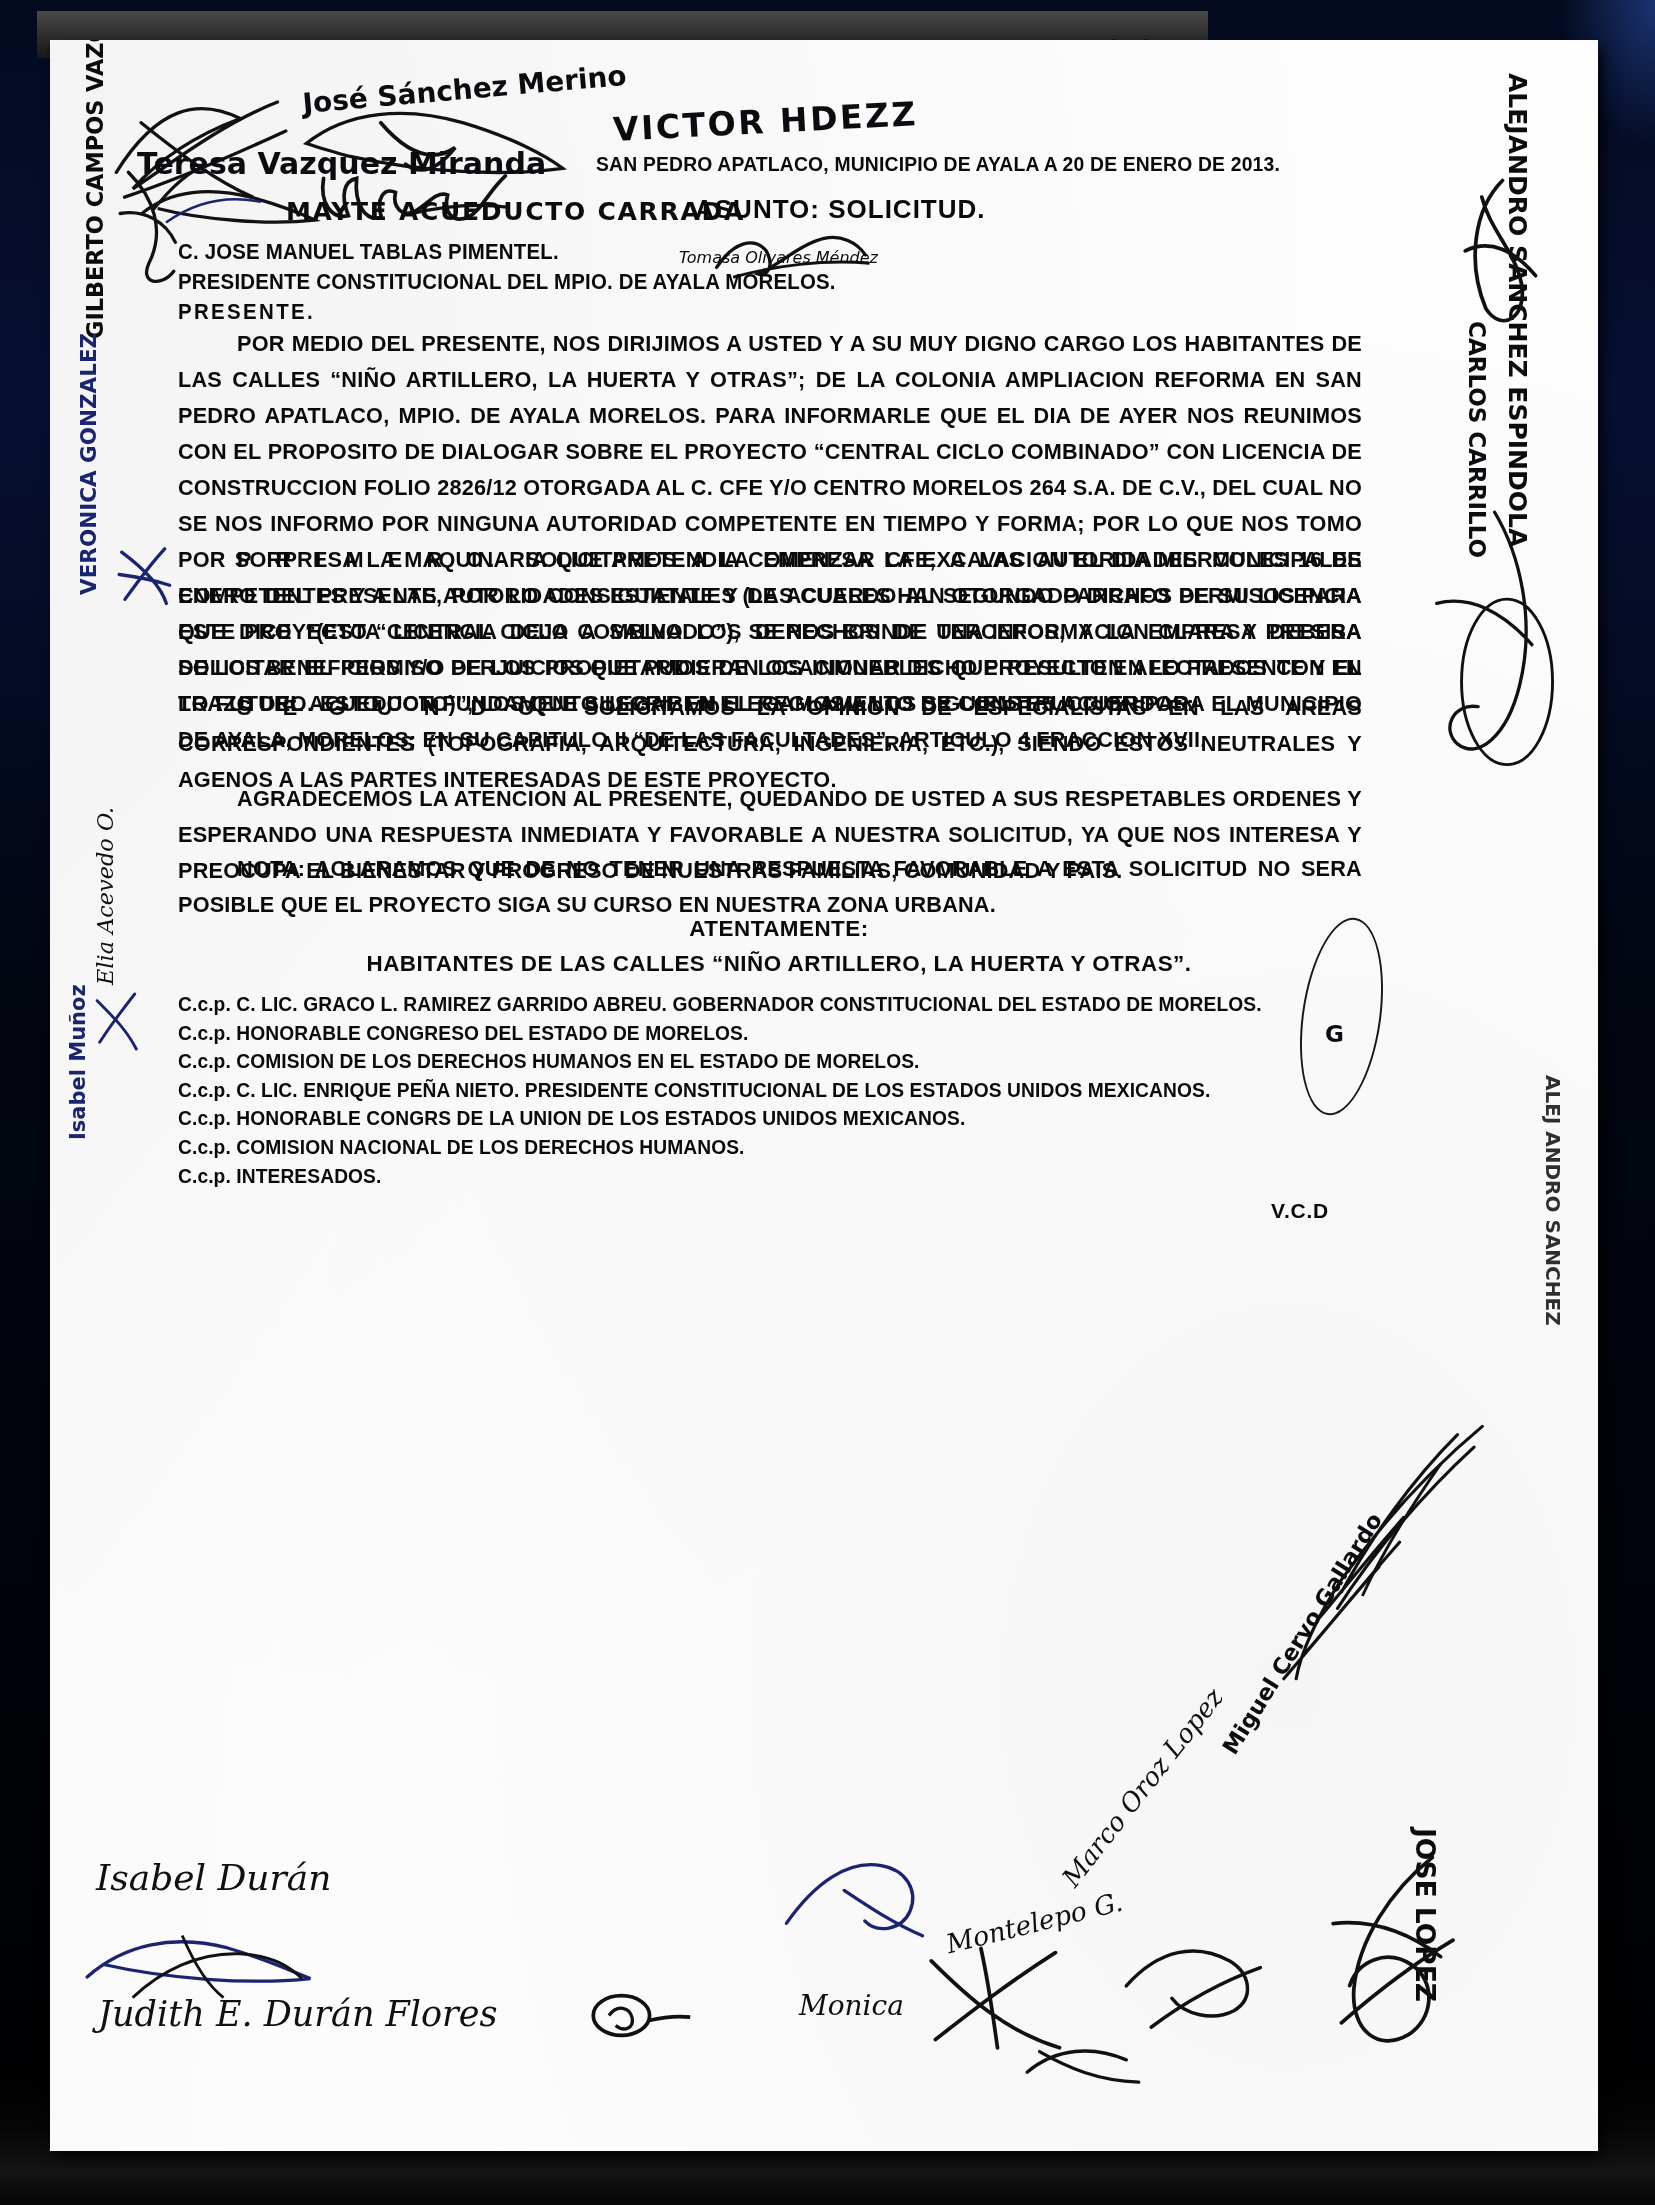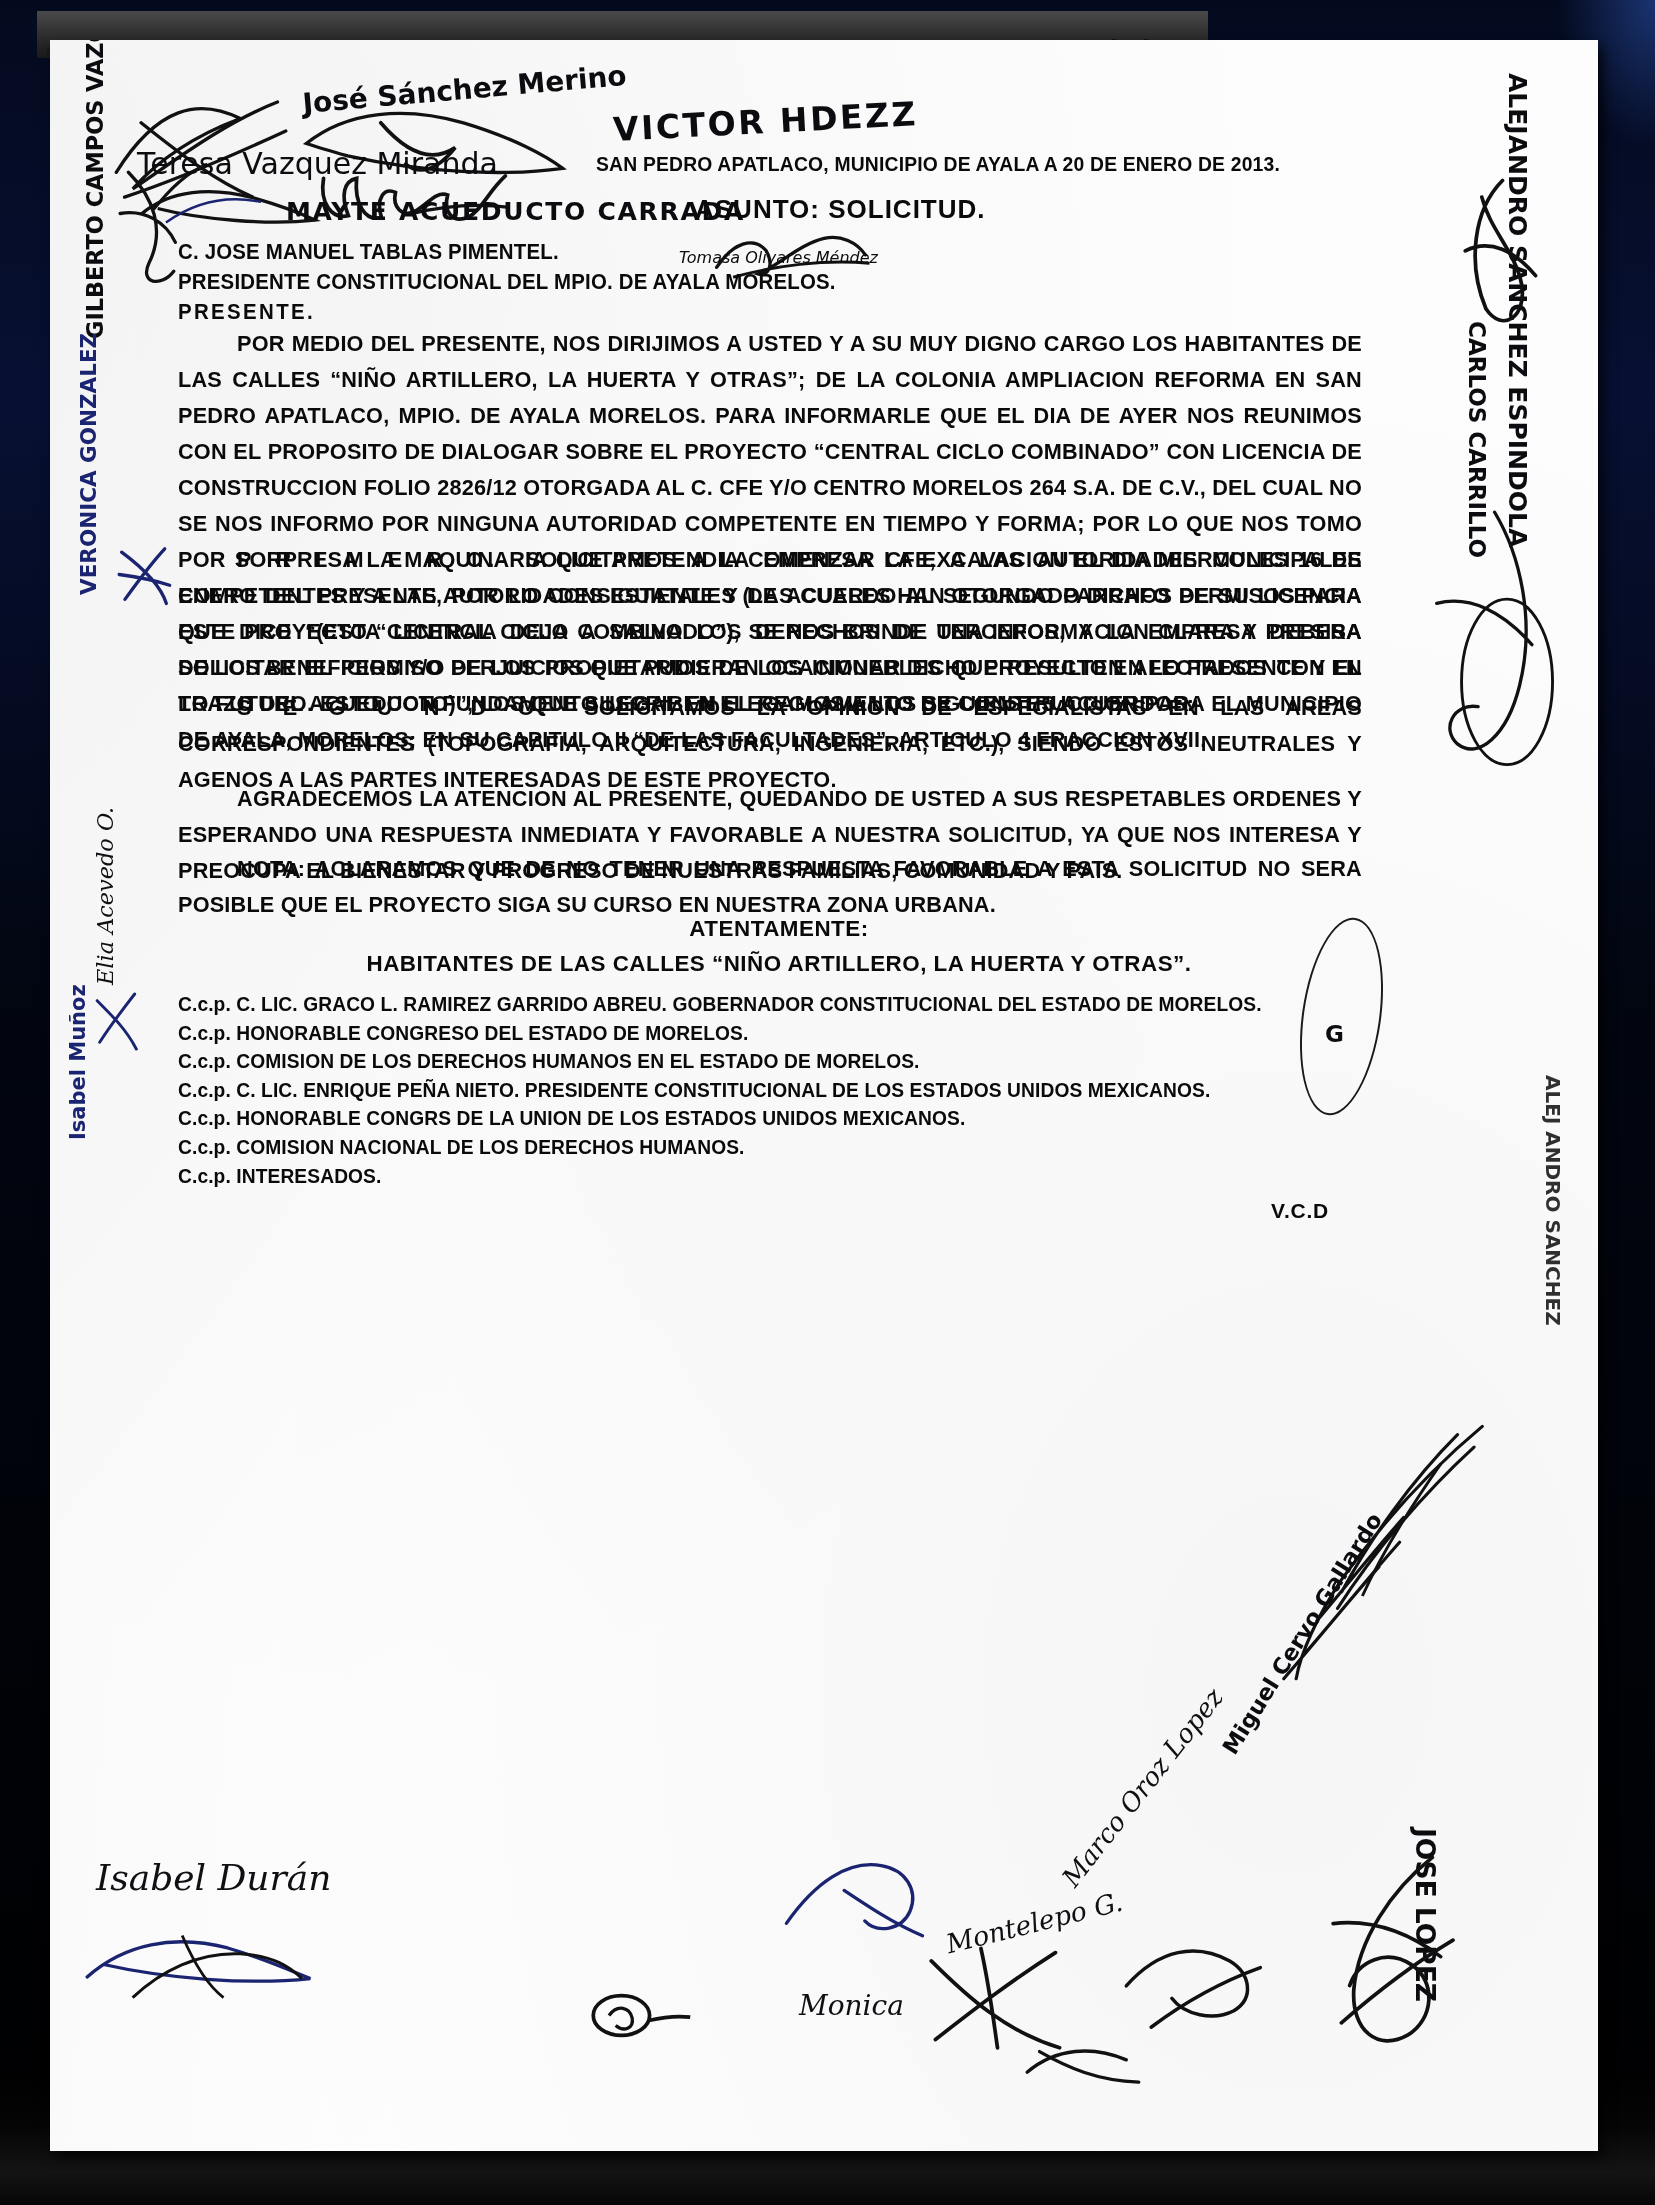--- a/index.html
+++ b/index.html
@@ -250,21 +250,21 @@
   <div class="print-hand" style="left:252px; top:33px; font-size:28px; transform:rotate(-5deg);">José Sánchez Merino</div>
   <div class="sig-scribble" style="left:248px; top:58px;">
     <svg width="273" height="91" viewBox="0 0 330 110">
       <path d="M10,55 C60,15 130,10 200,30 C260,48 300,70 320,85 C250,95 150,90 60,70 C25,60 10,55 10,55 Z" stroke="#111" stroke-width="4" fill="none"></path>
       <path d="M100,30 C130,65 160,80 190,60 C170,85 150,95 130,80" stroke="#111" stroke-width="4.5" fill="none" stroke-linecap="round"></path>
     </svg>
   </div>
 
   <div class="print-hand" style="left:563px; top:62px; font-size:33px; letter-spacing:2.5px; transform:rotate(-3deg);">VICTOR HDEZZ</div>
 
-  <div class="print-hand" style="left:87px; top:106px; font-size:30px; font-weight:400;">Teresa Vazquez Miranda</div>
+  <div class="print-hand" style="left:87px; top:106px; font-size:30px; font-weight:700;">Teresa Vazquez Miranda</div>
 
   <div class="sig-scribble" style="left:87px; top:137px;">
     <svg width="182" height="58" viewBox="0 0 220 70">
       <path d="M5,45 C40,15 90,12 140,25 C175,35 200,45 215,52 C160,58 80,52 25,38" stroke="#111" stroke-width="4" fill="none"></path>
       <path d="M35,55 C70,30 110,22 150,30" stroke="#1b2470" stroke-width="3" fill="none"></path>
     </svg>
   </div>
 
   <div class="sig-scribble" style="left:261px; top:126px;">
     <svg width="207" height="62" viewBox="0 0 250 75">
@@ -393,20 +393,21 @@
 
 
   <div class="sig-scribble blue" style="left:33px; top:1879px;">
     <svg width="248" height="91" viewBox="0 0 300 110">
       <path d="M5,70 C50,30 110,18 175,35 C220,48 250,62 275,72 C200,80 100,72 25,55" stroke="#1b2470" stroke-width="4" fill="none" stroke-linecap="round"></path>
       <path d="M60,95 C95,62 140,40 190,42 C230,44 250,58 265,72" stroke="#111" stroke-width="3.6" fill="none"></path>
       <path d="M120,20 C135,55 150,80 170,95" stroke="#111" stroke-width="3.4" fill="none"></path>
     </svg>
   </div>
 
+  <div class="hand" style="left:48px; top:1954px; font-size:35px;">Judith E. Durán Flores</div>
   <div class="sig-scribble" style="left:534px; top:1949px;">
     <svg width="108" height="58" viewBox="0 0 130 70">
       <ellipse cx="45" cy="32" rx="34" ry="24" stroke="#111" stroke-width="4.5" fill="none"></ellipse>
       <path d="M30,32 C40,18 55,22 58,35 C60,48 48,52 38,44" stroke="#111" stroke-width="4" fill="none"></path>
       <path d="M78,38 C95,34 112,32 128,34" stroke="#111" stroke-width="4.5" fill="none"></path>
     </svg>
   </div>
 
   <div class="sig-scribble" style="left:728px; top:1805px;">
     <svg width="157" height="99" viewBox="0 0 190 120">

